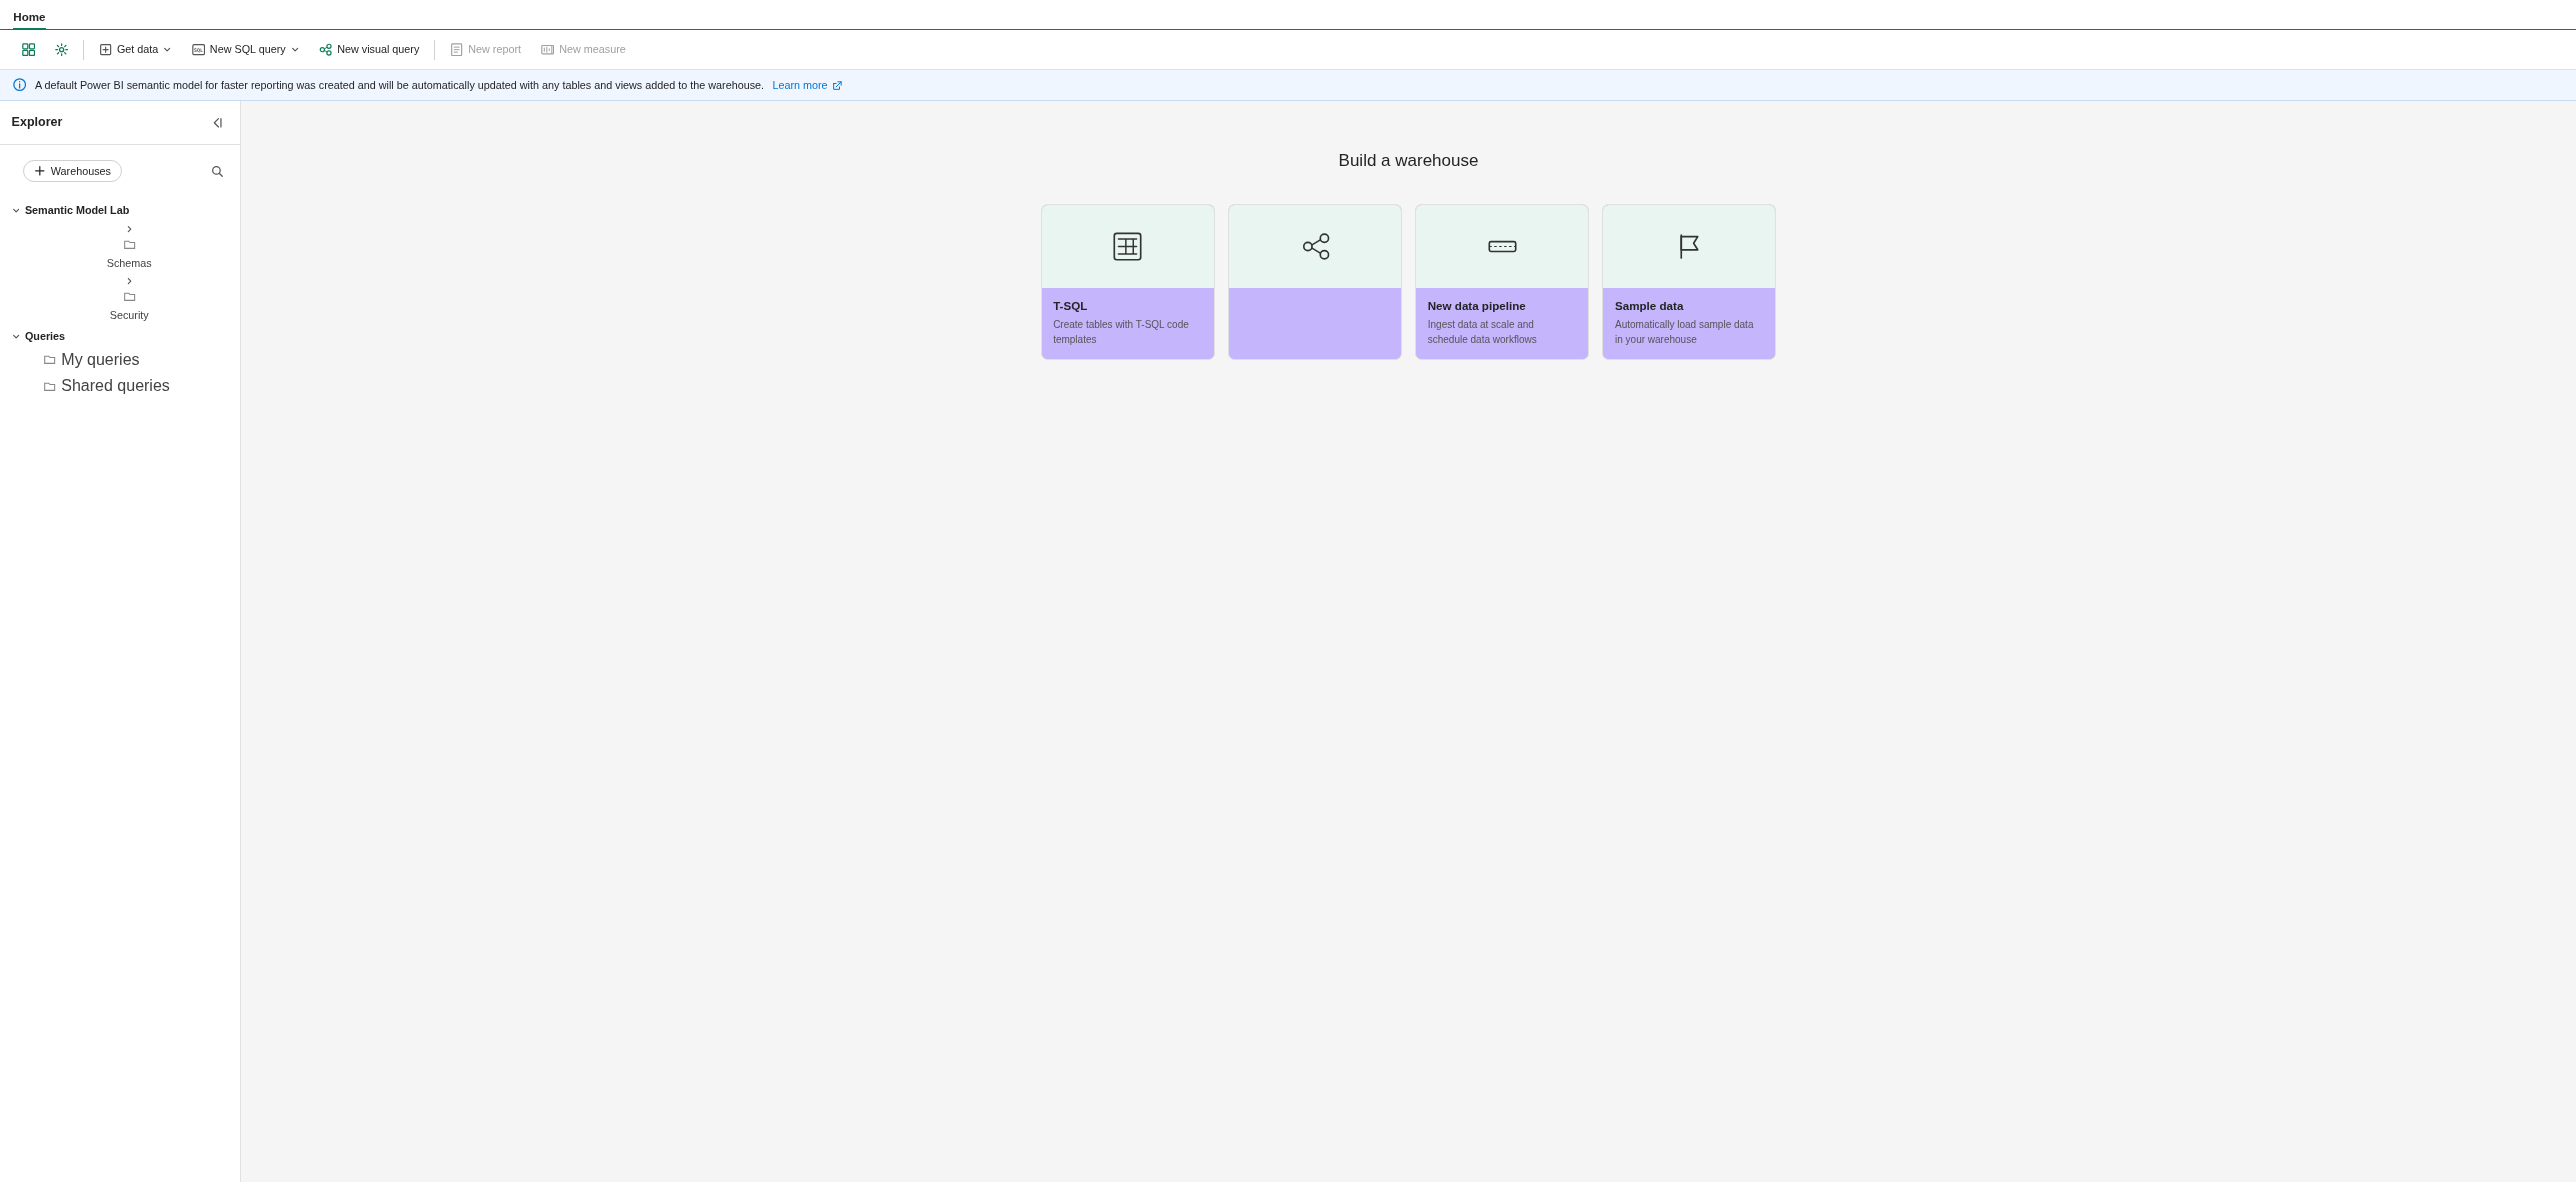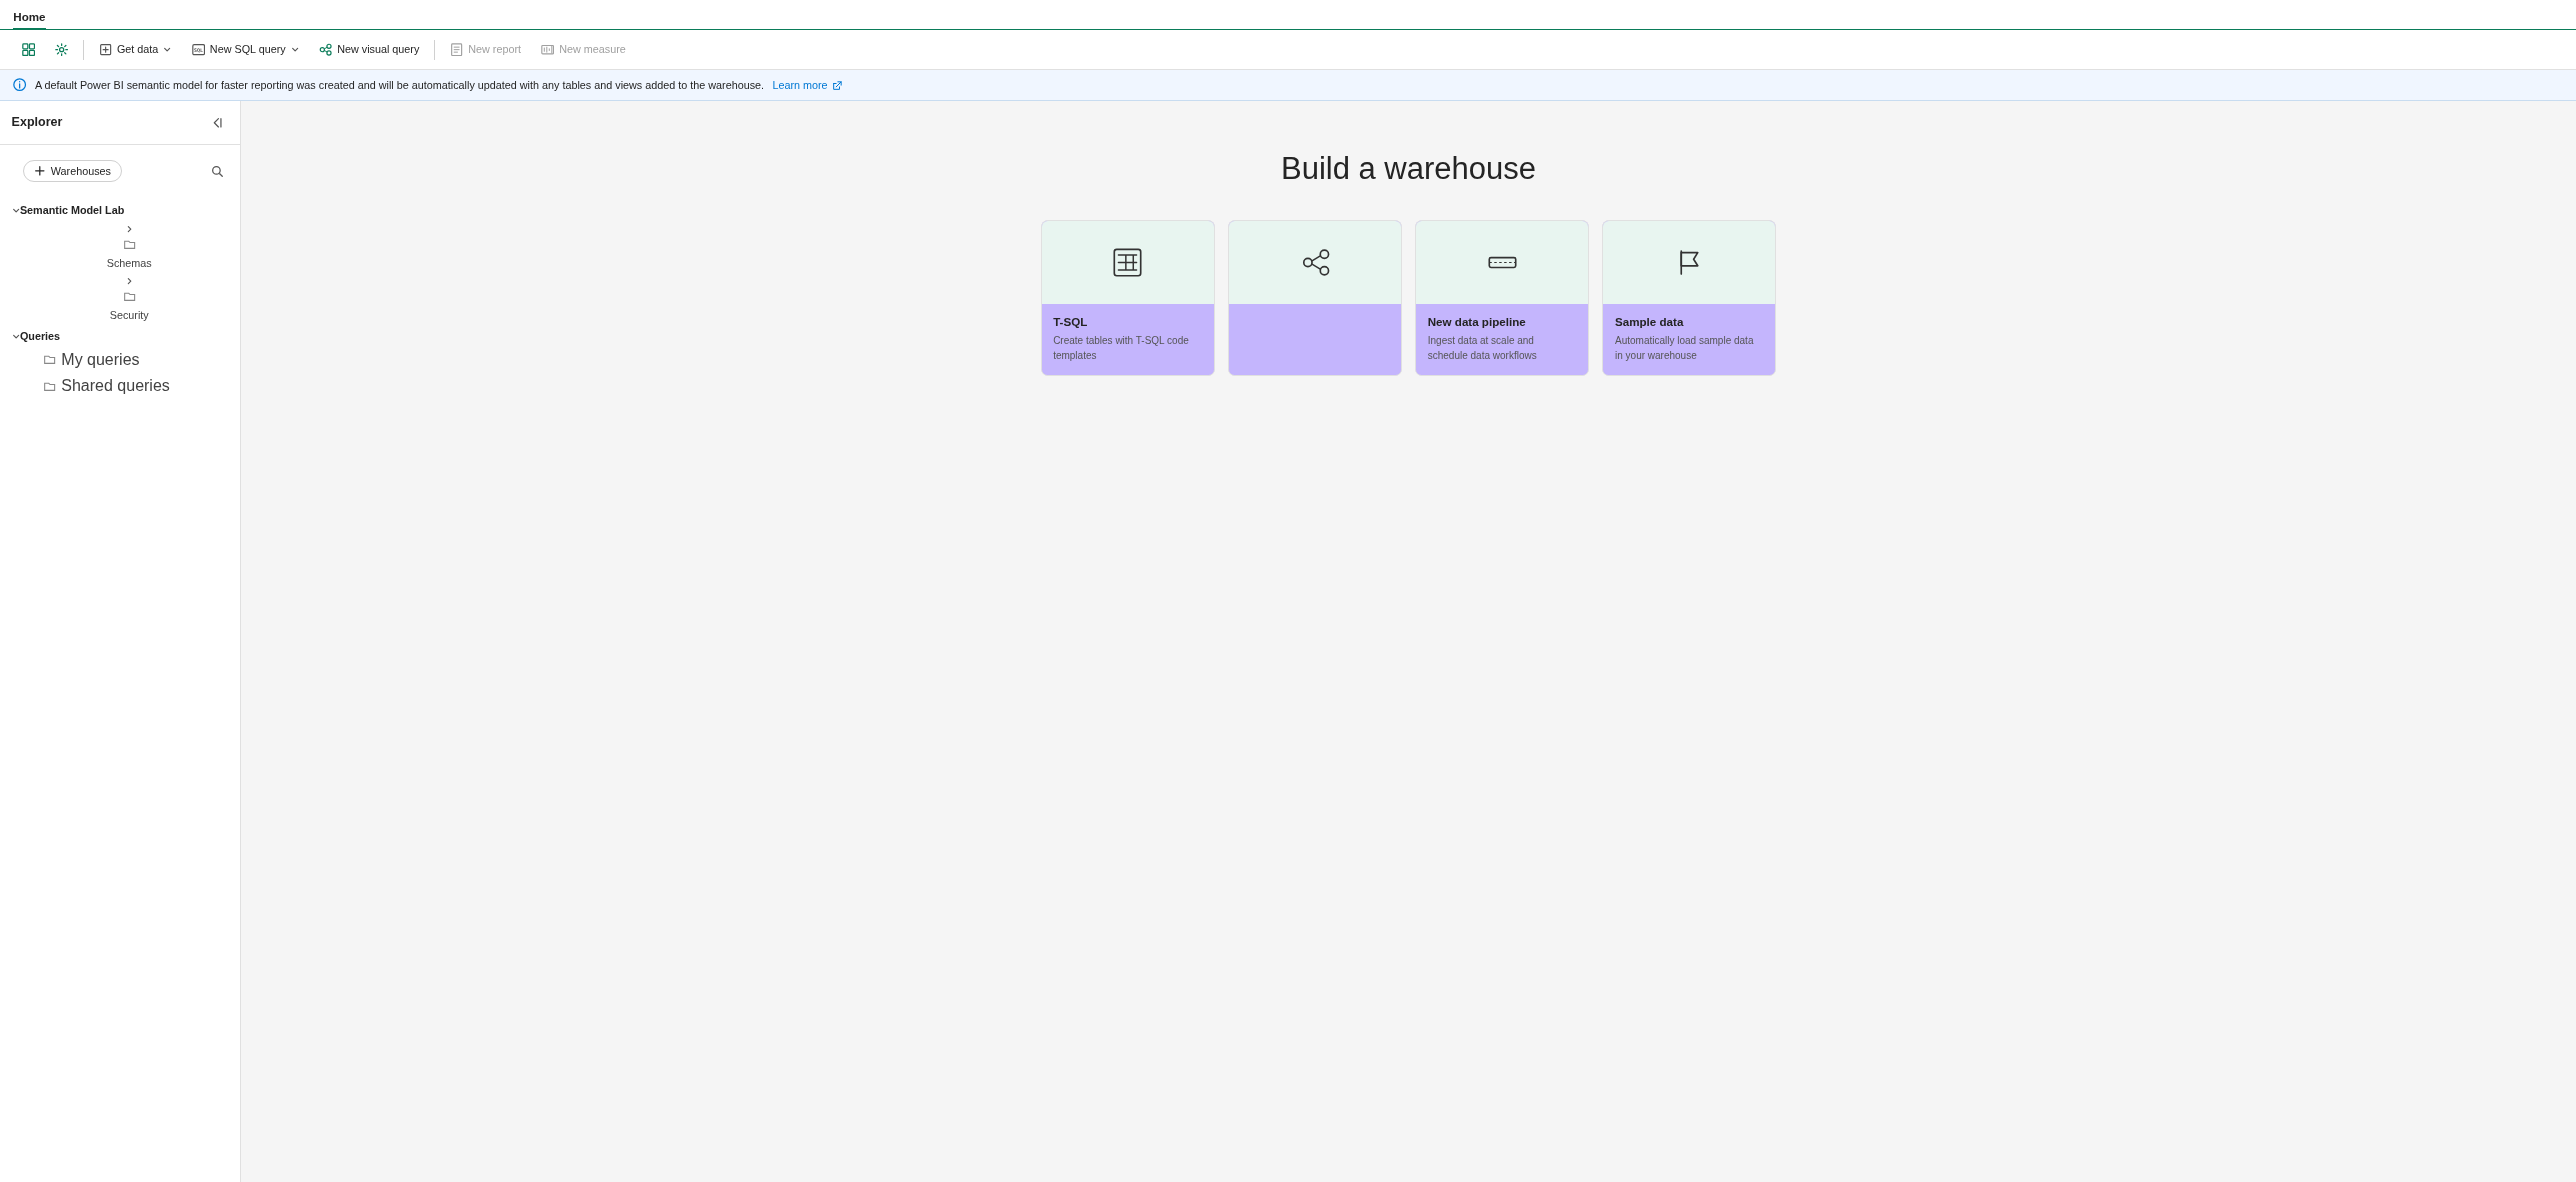--- a/index.html
+++ b/index.html
@@ -125,20 +125,21 @@
       color: #242424;
       font-weight: 500;
     }
 
     .sidebar-content { overflow-y: auto; flex: 1; padding: 5px 0; }
 
     .tree-section { }
     .tree-section-header {
       display: flex;
       align-items: center;
+      gap: 5px;
       padding: 5px 11.6px;
       cursor: pointer;
       font-size: 10.8px;
       font-weight: 600;
       color: #242424;
     }
 
     .tree-item {
       display: flex;
       align-items: center;
@@ -165,21 +166,21 @@
       flex: 1;
       overflow-y: auto;
       background: #f5f5f5;
       display: flex;
       flex-direction: column;
       align-items: center;
       padding: 50px 16.6px 33px;
     }
 
     .build-title {
-      font-size: 31px;
+      font-size: 17px;
       font-weight: 400;
       color: #242424;
       margin-bottom: 33px;
     }
 
     .cards-row {
       display: flex;
       gap: 13.3px;
       flex-wrap: wrap;
       justify-content: center;

